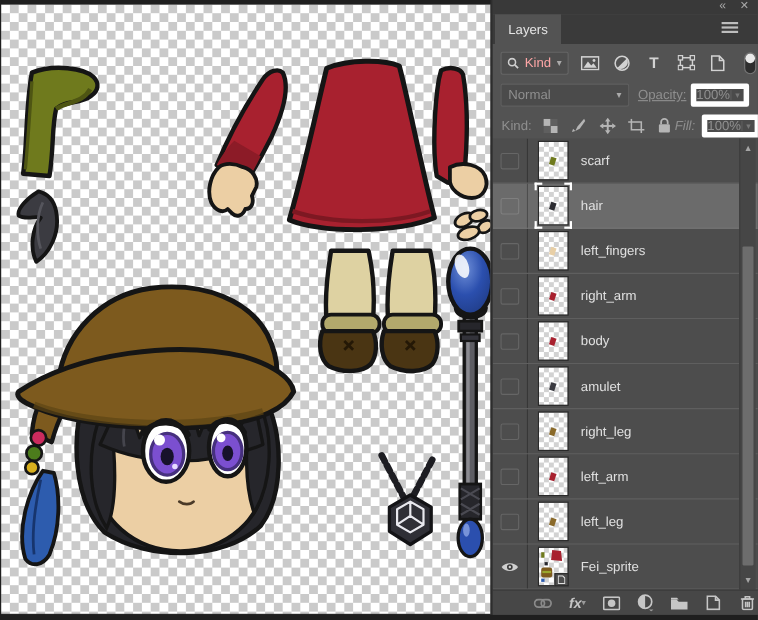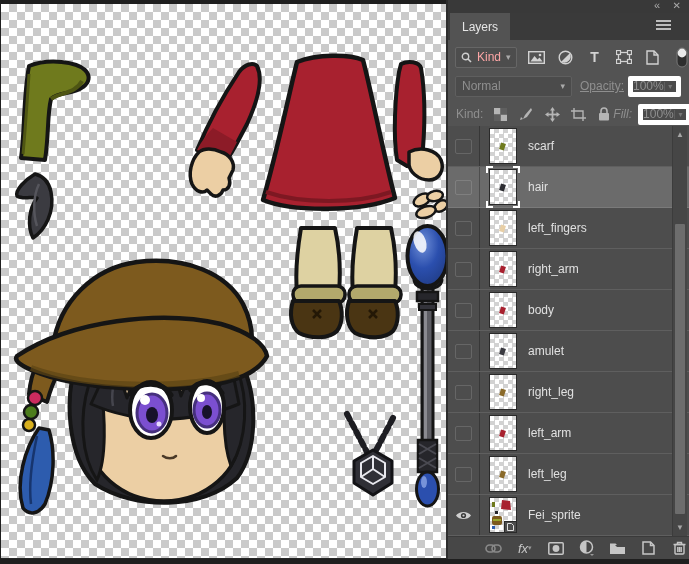--- a/index.html
+++ b/index.html
@@ -471,21 +471,21 @@
     <div class="sb-btn sb-down">▼</div>
   </div>
 
   <div class="bottom-toolbar">
     <span class="bt">
       <svg width="17" height="9" viewBox="0 0 17 9" fill="none" stroke="#8a8a8a" stroke-width="1.6">
           <rect x="1" y="1" width="9" height="7" rx="3.5"></rect>
           <rect x="7" y="1" width="9" height="7" rx="3.5"></rect>
         </svg>
     </span>
-    <span class="bt" style="color:#c6c6c6;font-style:italic;font-size:13px;">fx<span style="font-size:7px;font-style:normal;color:#9a9a9a;">▾</span></span>
+    <span class="bt" style="color:#c6c6c6;font-style:italic;font-size:13px;font-weight:bold;">fx<span style="font-size:7px;font-style:normal;color:#9a9a9a;">▾</span></span>
     <span class="bt">
       <svg width="16" height="13" viewBox="0 0 16 13">
           <rect x="0.8" y="0.8" width="14.4" height="11.4" rx="1" fill="none" stroke="#c6c6c6" stroke-width="1.5"></rect>
           <circle cx="8" cy="6.5" r="3.4" fill="#c6c6c6"></circle>
         </svg>
     </span>
     <span class="bt">
       <svg width="16" height="16" viewBox="0 0 16 16">
           <circle cx="7.5" cy="7" r="6" fill="none" stroke="#c6c6c6" stroke-width="1.5"></circle>
           <path d="M7.5,1 A6,6 0 0 0 7.5,13 Z" fill="#c6c6c6"></path>

